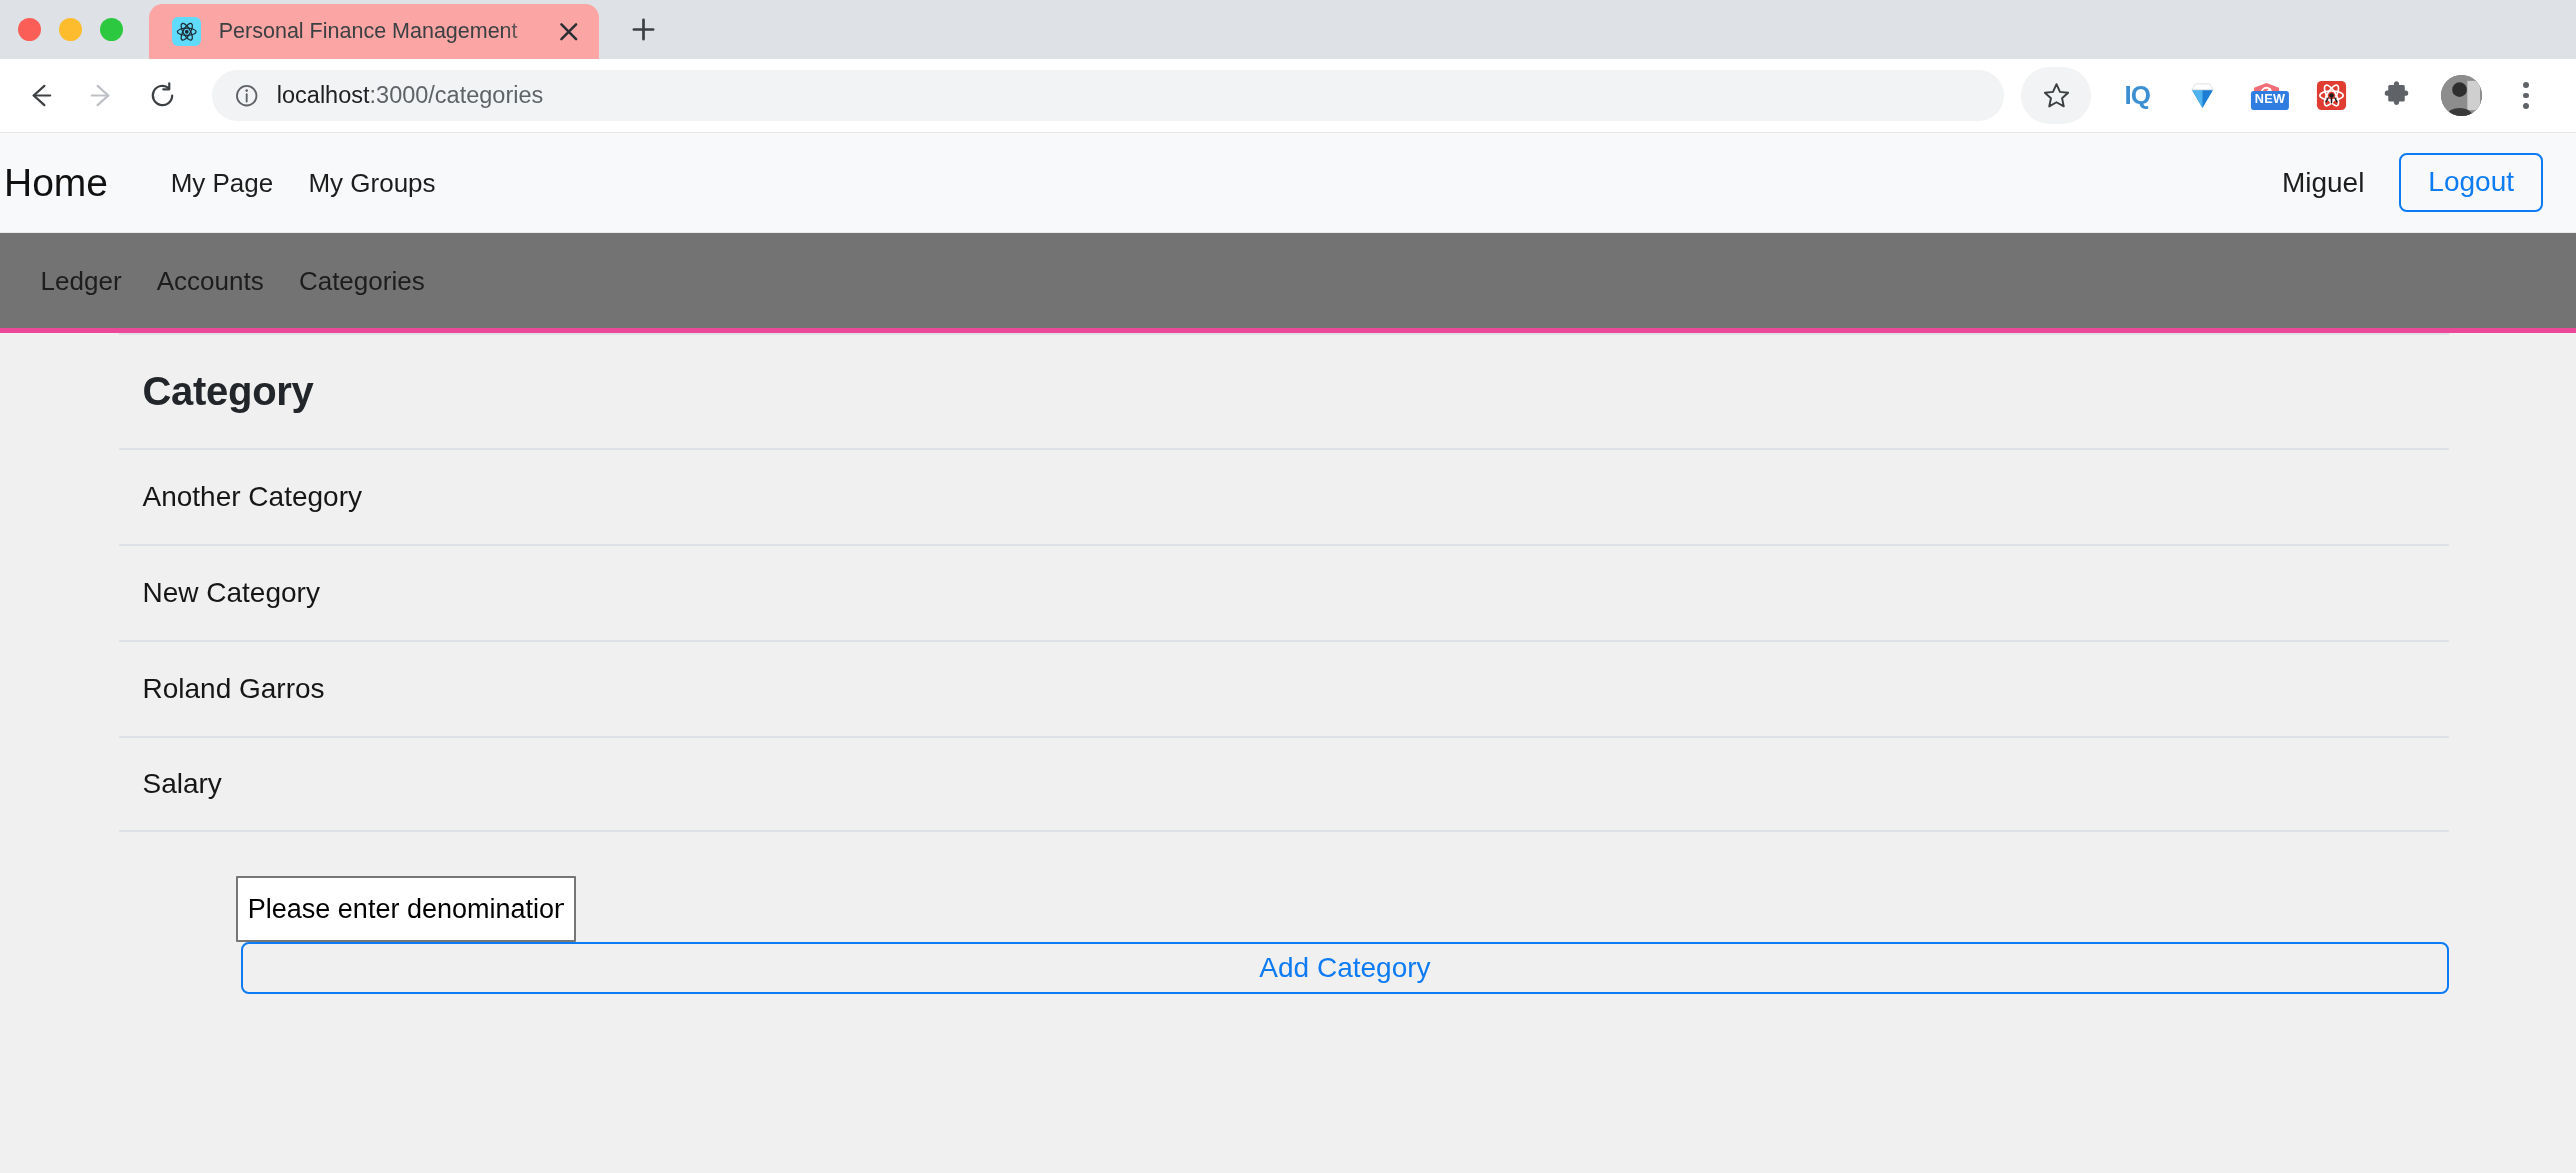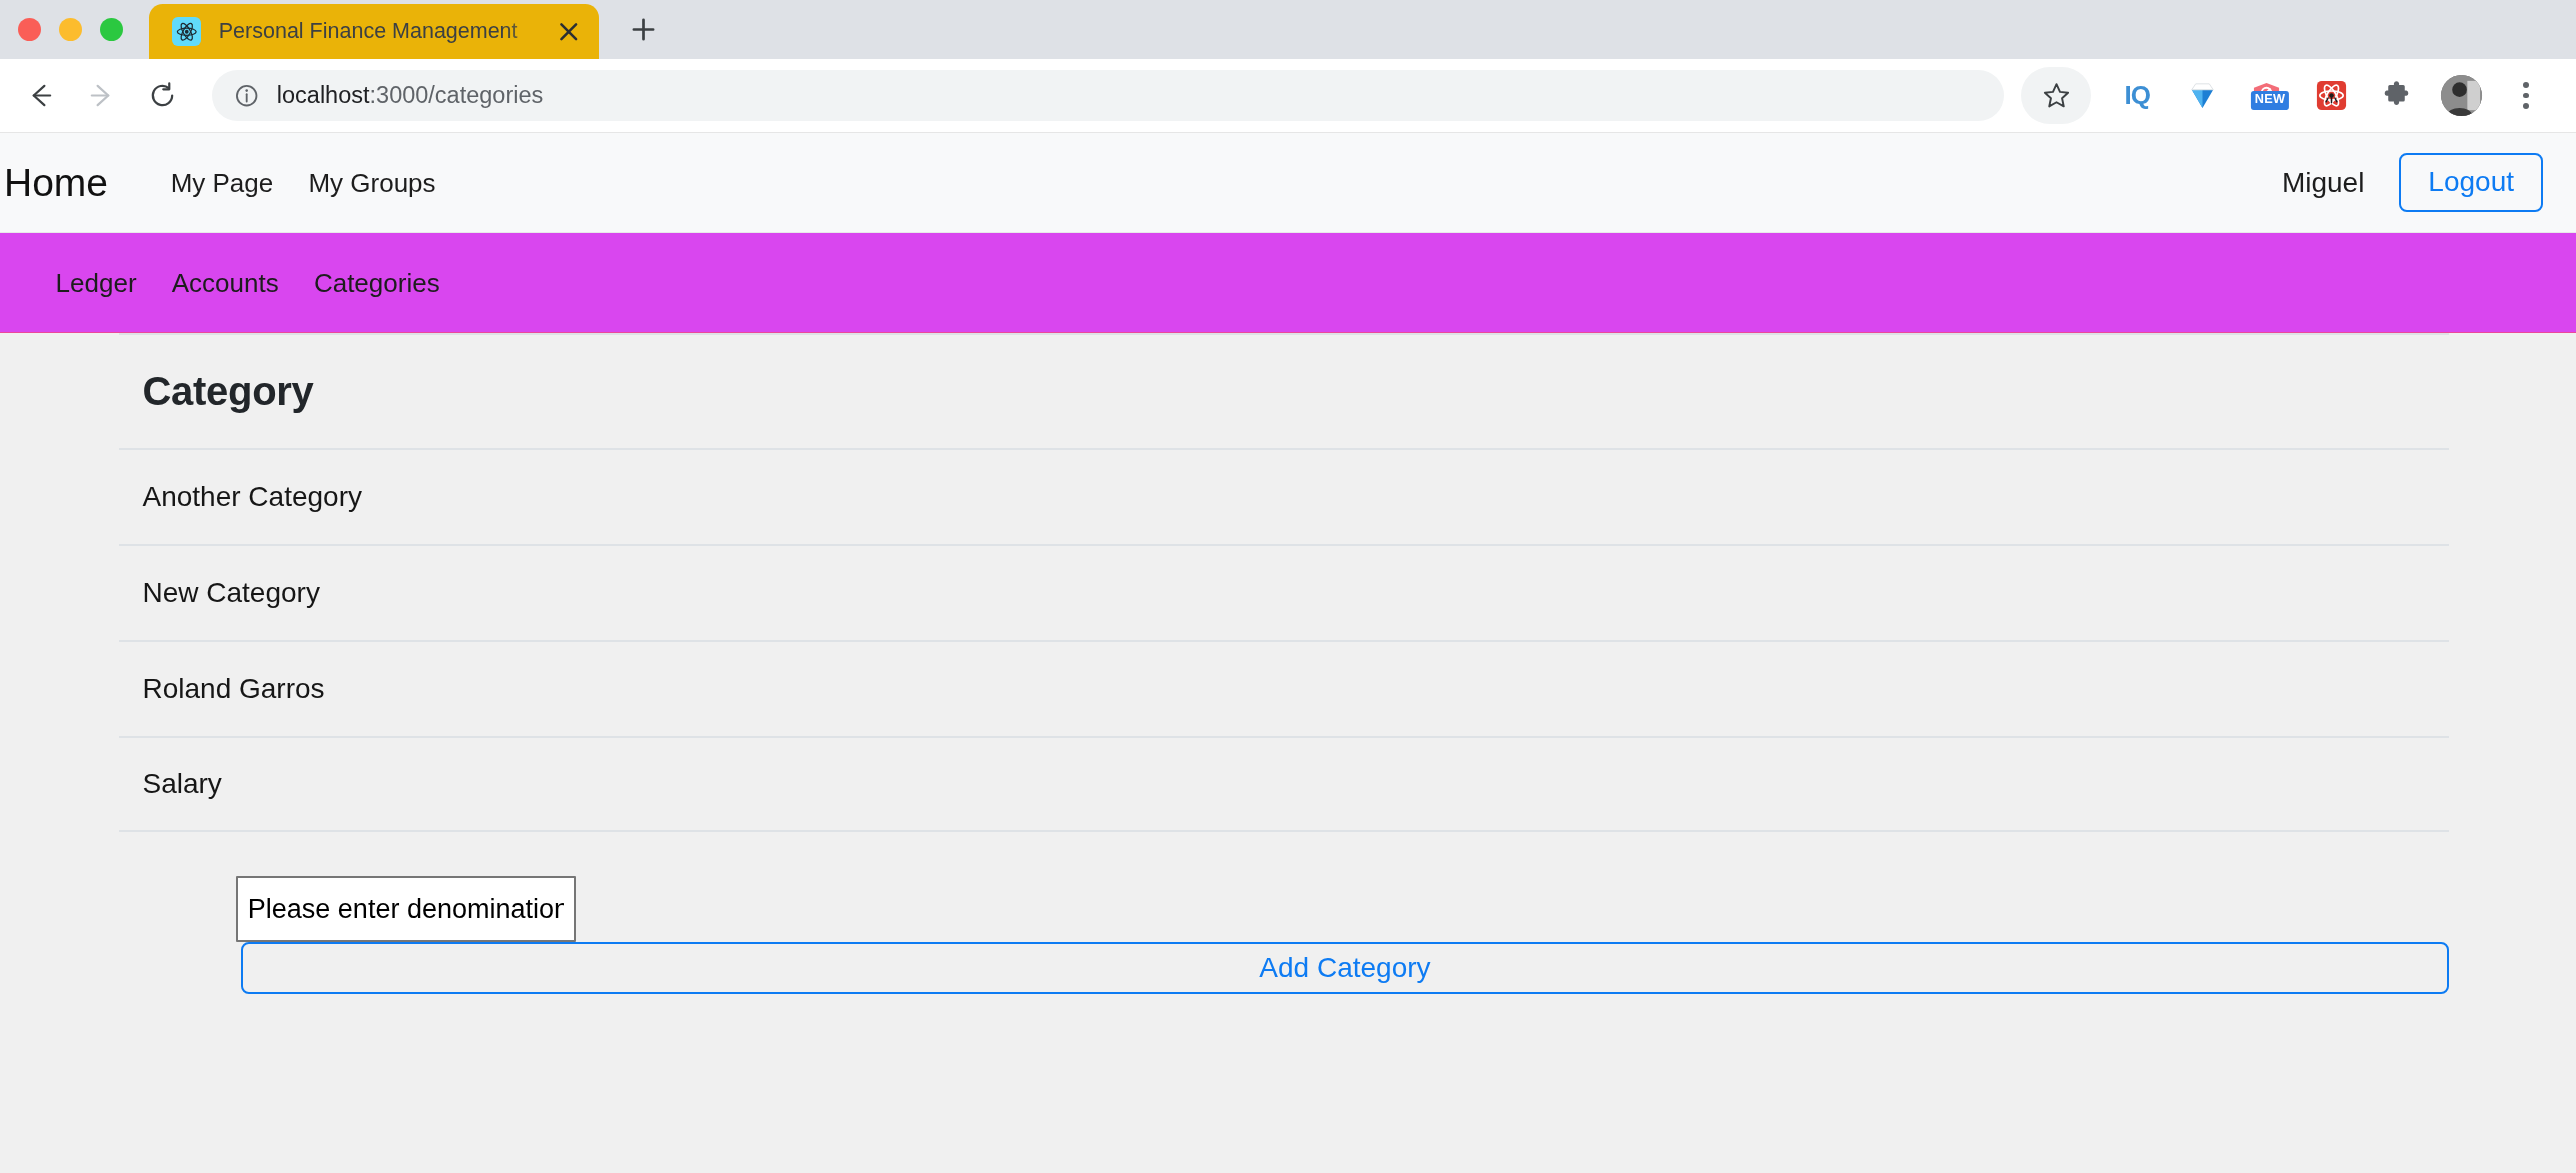--- a/index.html
+++ b/index.html
@@ -35,21 +35,21 @@
     padding-right: 25.4px;
   }
   .light { width: 23.5px; height: 23.5px; border-radius: 50%; }
   .light.red    { background: #fa5e57; }
   .light.yellow { background: #fcbc2d; }
   .light.green  { background: #2bc840; }
 
   .tab {
     width: 450px;
     height: 55px;
-    background: #eab308;
+    background: #fca5a5;
     border-radius: 13.7px 13.7px 0 0;
     display: flex;
     align-items: center;
     padding: 0 13.7px 0 23.5px;
     position: relative;
   }
   .tab-favicon {
     width: 29px; height: 29px;
     border-radius: 5.9px;
     background: #61dbfb;
@@ -191,25 +191,25 @@
     border: 2px solid #0d7bf3;
     border-radius: 7.8px;
     padding: 12.7px 27px 14.7px 27px;
     line-height: 1;
     cursor: pointer;
     font-family: "Liberation Sans", sans-serif;
   }
 
   .sub-navbar {
     height: 100px;
-    background: #d946ef;
-    display: flex;
-    align-items: center;
-    padding: 0 38px;
-    border-bottom: 1px solid #ec4899;
+    background: #737373;
+    display: flex;
+    align-items: center;
+    padding: 0 23px;
+    border-bottom: 5px solid #ec4899;
   }
   .sub-link {
     font-size: 26px;
     color: #1d1d1d;
     padding: 0 17.6px;
     line-height: 1;
   }
 
   .content {
     padding: 0;

